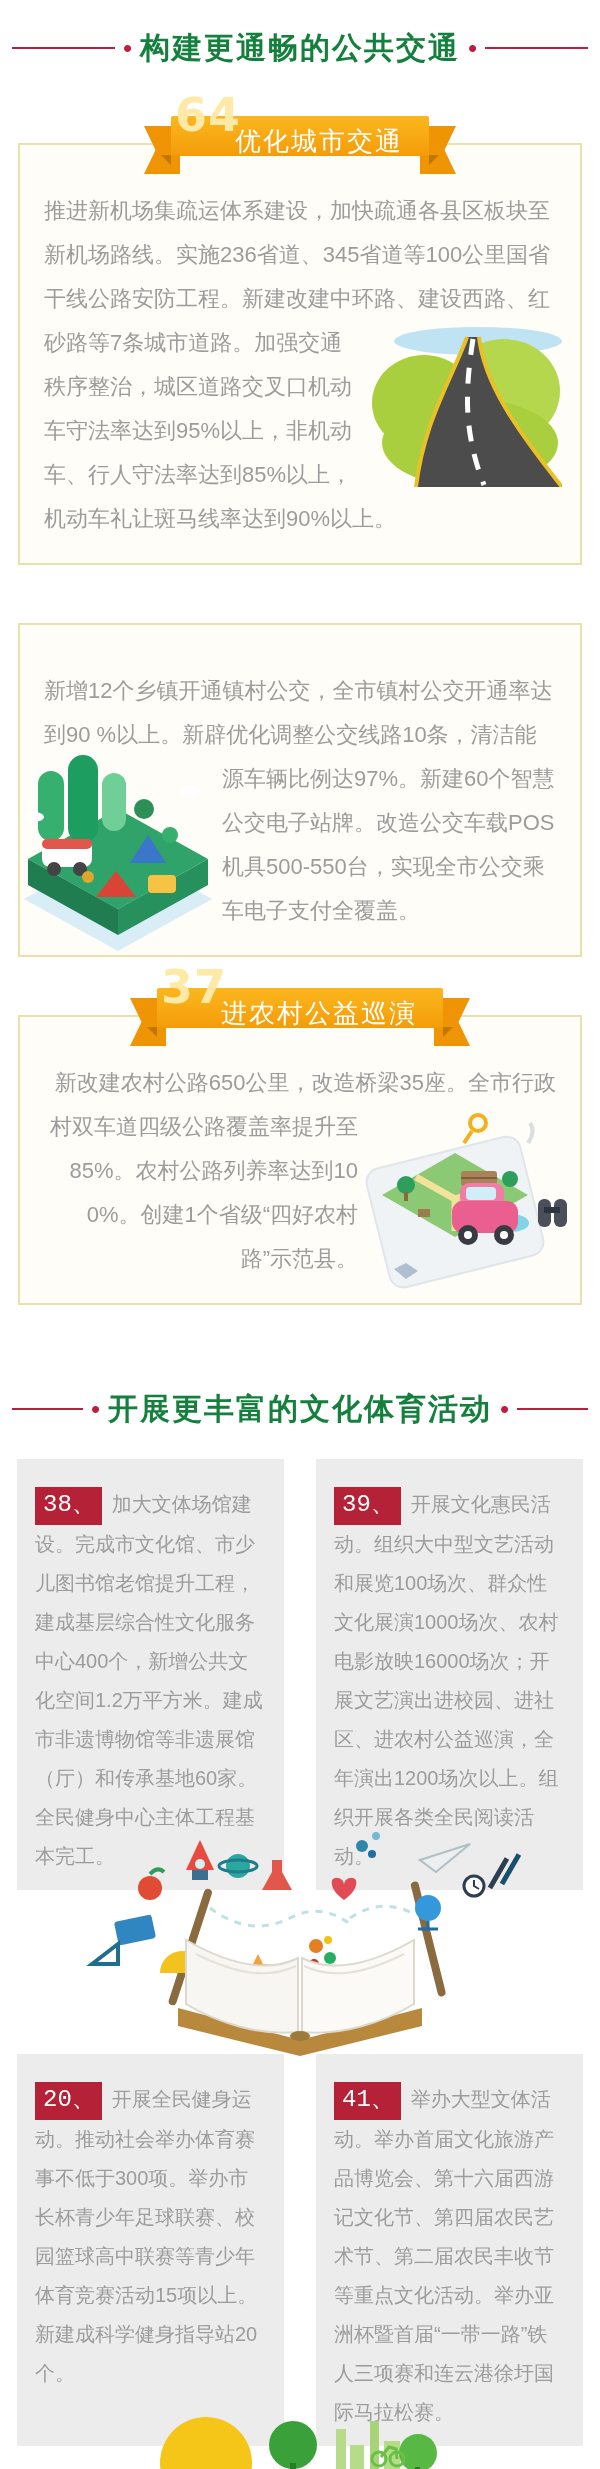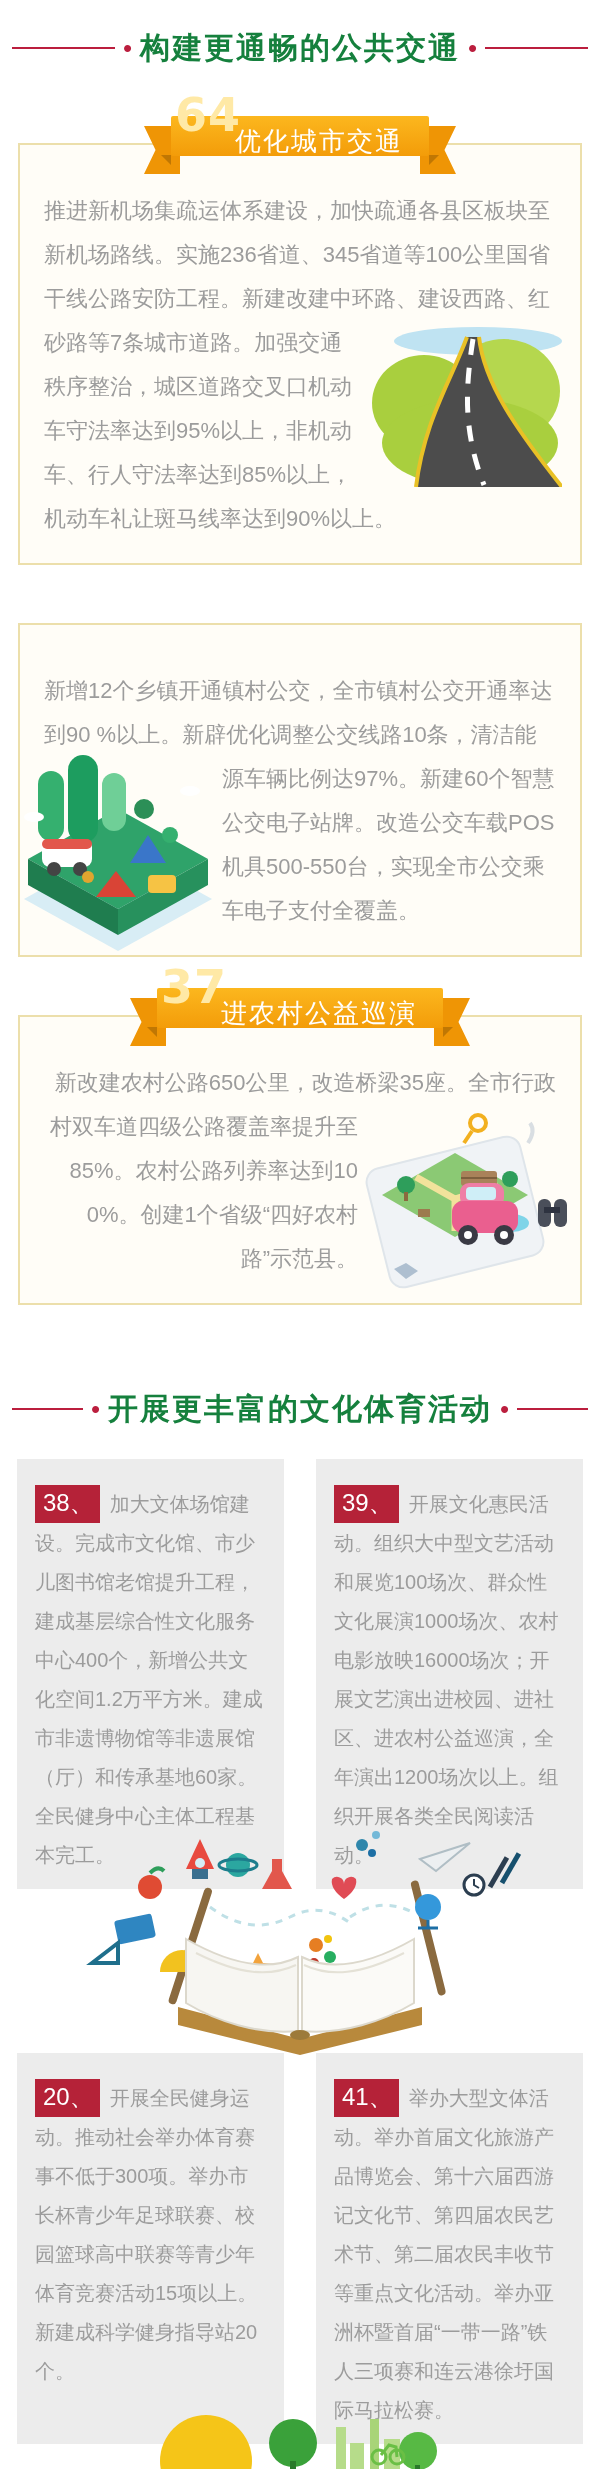--- a/index.html
+++ b/index.html
@@ -52,21 +52,21 @@
   .ill-right-map{float:right;width:208px;height:150px;margin:2px -16px 0 6px;position:relative;}
   .ill-right-map svg{position:absolute;right:0;top:0;}
   
   .grow{display:grid;grid-template-columns:1fr 1fr;gap:32px;margin:0 17px;}
   #grow1{margin-top:28px;}
   #grow2{margin-top:0;}
   .gcell{background:#ececec;padding:26px 18px 14px 18px;}
   .gtext{margin:0;color:#9c9c9c;font-size:20px;line-height:39px;word-break:break-all;}
   .gnum{
     display:inline-block;background:#b52238;color:#fff;font-size:24px;line-height:1;
-    padding:6px 6px 8px 8px;margin-right:10px;vertical-align:baseline;
+    padding:6px 6px 8px 8px;margin-right:10px;vertical-align:baseline;font-family:Liberation Mono, monospace;
   }
   
   #bookblock{position:relative;height:164px;}
   #bookblock svg{position:absolute;left:0;top:-122px;}
   #parkblock{position:relative;height:234px;margin-top:-45px;}
   #parkblock svg{position:absolute;left:88px;top:0;}
 </style>
 </head>
 <body>
 

